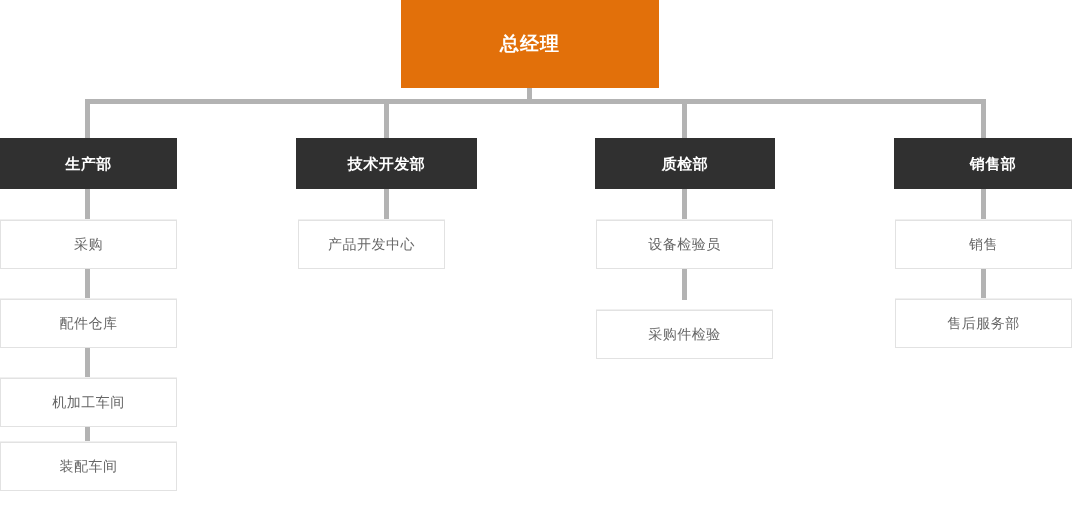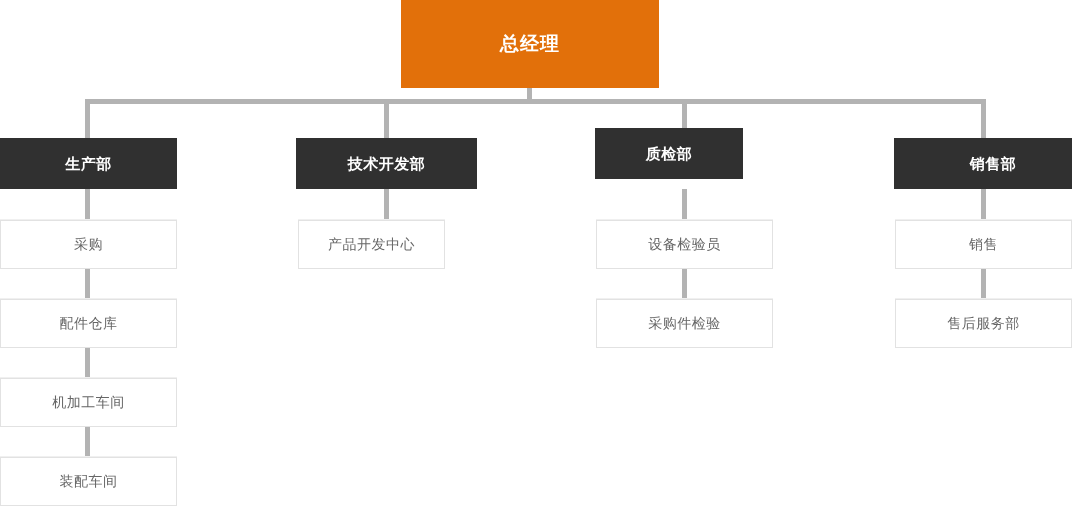--- a/index.html
+++ b/index.html
@@ -104,35 +104,35 @@
     <div class="conn conn-v" style="left:981px; top:189px; height:32px;"></div>
     <div class="conn conn-v" style="left:981px; top:268px; height:32px;"></div>
   </div>
 
   <div class="node node-root" style="left:401px; top:0px; width:258px; height:88px;">总经理</div>
 
   <div class="node node-dept" style="left:0px; top:138px; width:177px; height:51px;">生产部</div>
 
   <div class="node node-dept" style="left:296px; top:138px; width:181px; height:51px;">技术开发部</div>
 
-  <div class="node node-dept" style="left:595px; top:128px; width:148px; height:51px;">质检部</div>
+  <div class="node node-dept" style="left:595px; top:138px; width:180px; height:51px;">质检部</div>
 
   <div class="node node-dept" style="left:894px; top:138px; width:178px; height:51px;padding-left:20px;">销售部</div>
 
   <div class="node node-sub" style="left:0px; top:220px; width:177px; height:49px;">采购</div>
 
   <div class="node node-sub" style="left:0px; top:299px; width:177px; height:49px;">配件仓库</div>
 
   <div class="node node-sub" style="left:0px; top:378px; width:177px; height:49px;">机加工车间</div>
 
-  <div class="node node-sub" style="left:0px; top:457px; width:177px; height:49px;">装配车间</div>
+  <div class="node node-sub" style="left:0px; top:442px; width:177px; height:49px;">装配车间</div>
 
   <div class="node node-sub" style="left:298px; top:220px; width:147px; height:49px;">产品开发中心</div>
 
   <div class="node node-sub" style="left:596px; top:220px; width:177px; height:49px;">设备检验员</div>
 
-  <div class="node node-sub" style="left:596px; top:299px; width:177px; height:49px;">采购件检验</div>
+  <div class="node node-sub" style="left:596px; top:310px; width:177px; height:49px;">采购件检验</div>
 
   <div class="node node-sub" style="left:895px; top:220px; width:177px; height:49px;">销售</div>
 
   <div class="node node-sub" style="left:895px; top:299px; width:177px; height:49px;">售后服务部</div>
 
 </div>
 
 </body></html>

